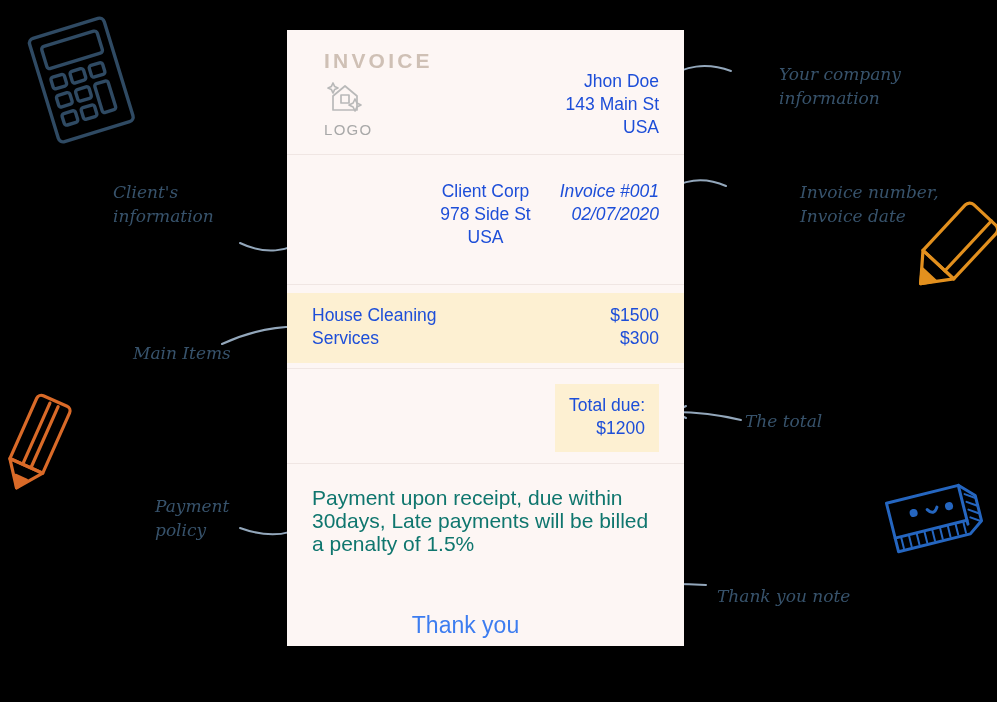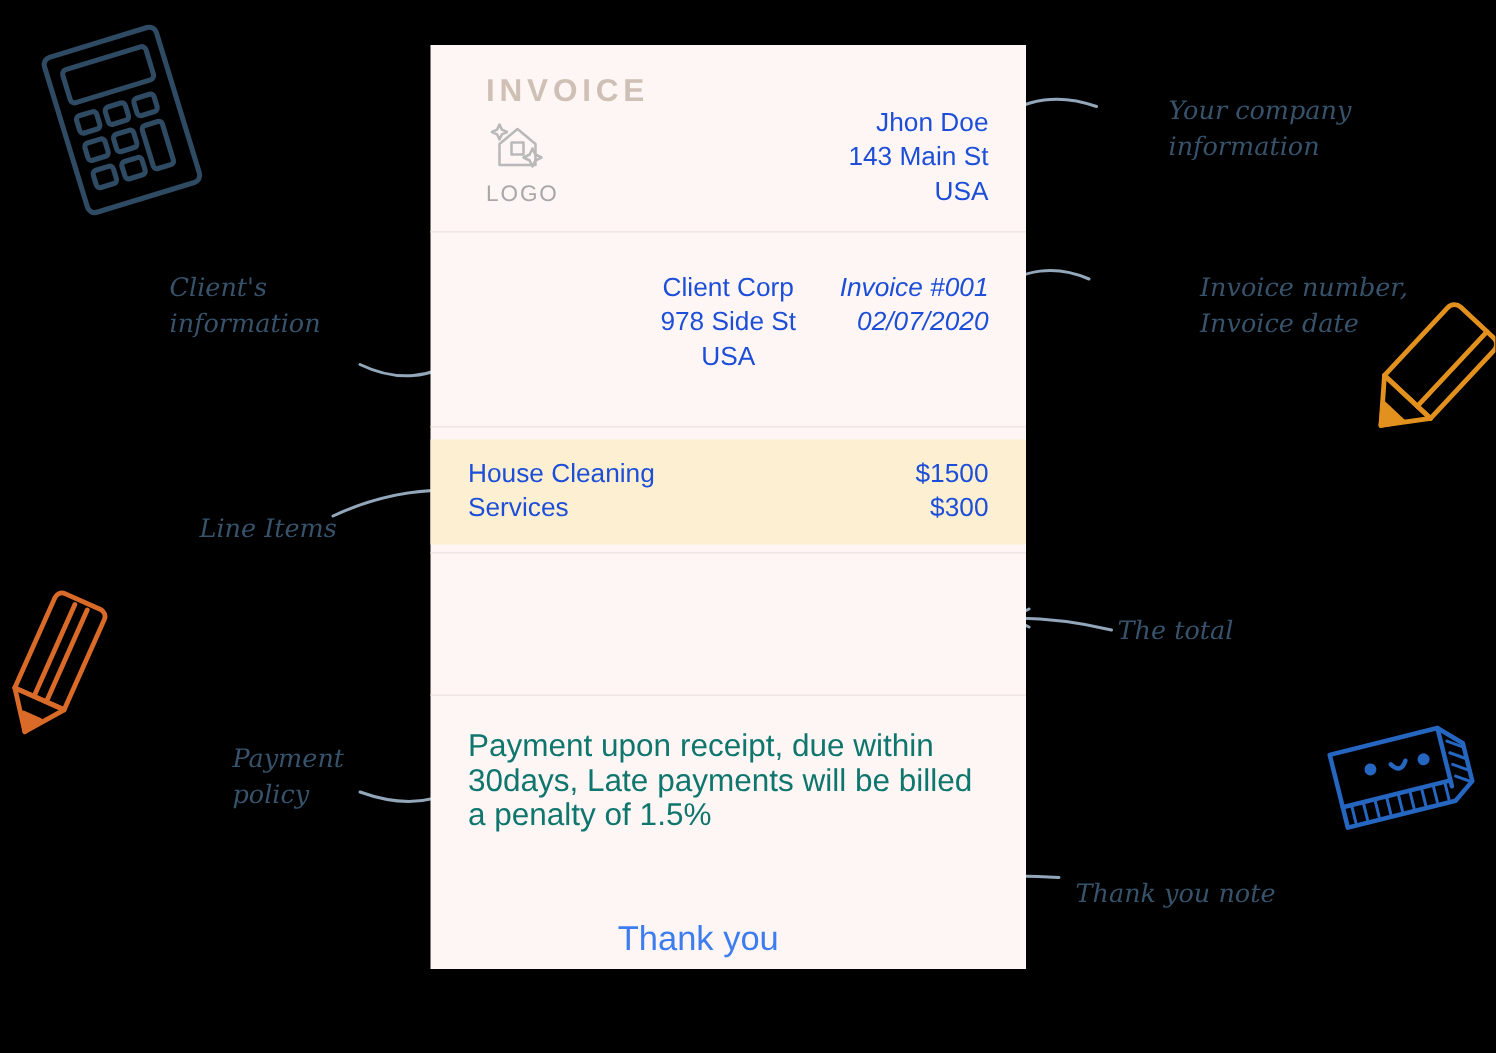--- a/index.html
+++ b/index.html
@@ -286,38 +286,42 @@
       </div>
       <div id="line-item-amounts">
         <div class="blue-line">$1500</div>
         <div class="blue-line">$300</div>
       </div>
     </div>
     <div class="divider" style="bottom:0;"></div>
   </div>
 
   <div class="inv-section" id="section-totals">
+    <div id="total-box">
+      <div class="blue-line">Total due:</div>
+      <div class="blue-line">$1200</div>
+    </div>
     <div class="divider" style="bottom:0;"></div>
   </div>
 
   <div class="inv-section" id="section-terms">
     <div id="payment-policy-text">Payment upon receipt, due within 30days, Late payments  will be billed a penalty of 1.5%</div>
     <div id="thank-you-text">Thank you</div>
   </div>
 </div>
 
 <div class="annotation" style="left:779px; top:62px;">Your company
 information</div>
 
 <div class="annotation" style="left:768px; top:180px;margin-left:32px;">Invoice number,
 Invoice date</div>
 
 <div class="annotation" style="left:113px; top:180px;">Client's
 information</div>
 
-<div class="annotation" style="left:133px; top:341px;">Line Items</div>
+<div class="annotation" style="left:133px; top:341px;">Main Items</div>
 
 <div class="annotation" style="left:745px; top:409px;">The total</div>
 
 <div class="annotation" style="left:155px; top:494px;">Payment
 policy</div>
 
 <div class="annotation" style="left:717px; top:584px;">Thank you note</div>
 
 </body></html>

